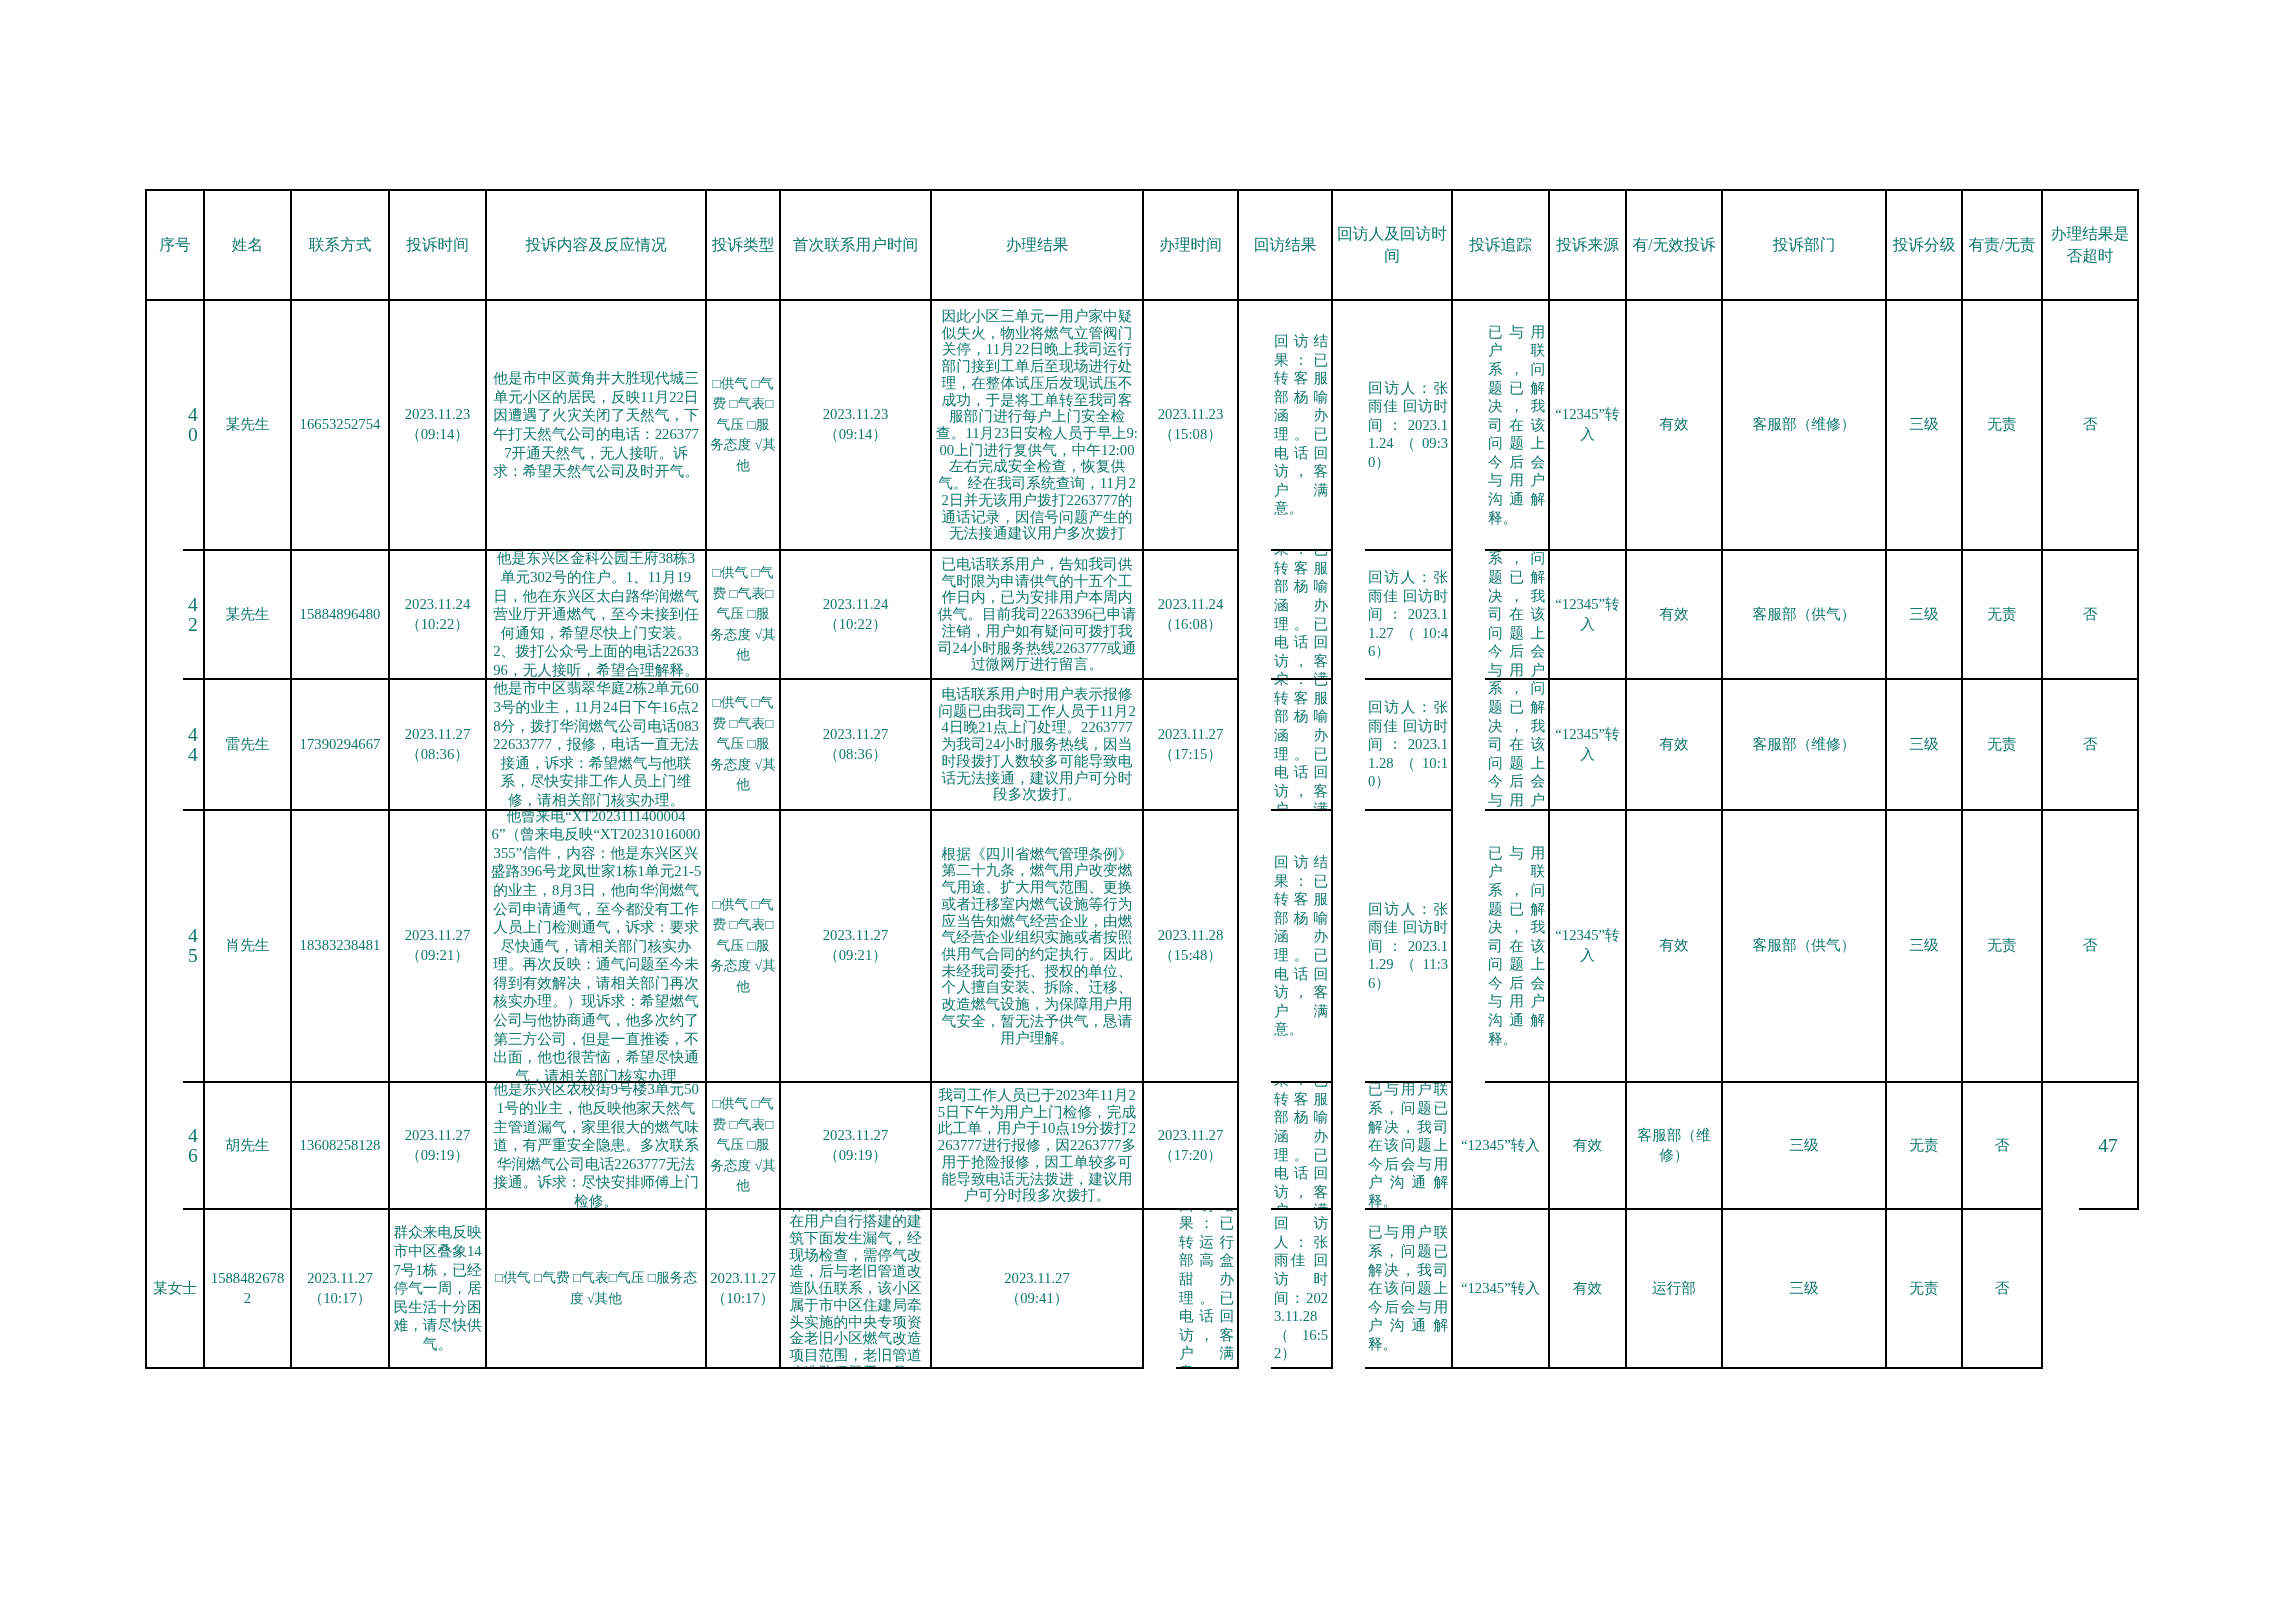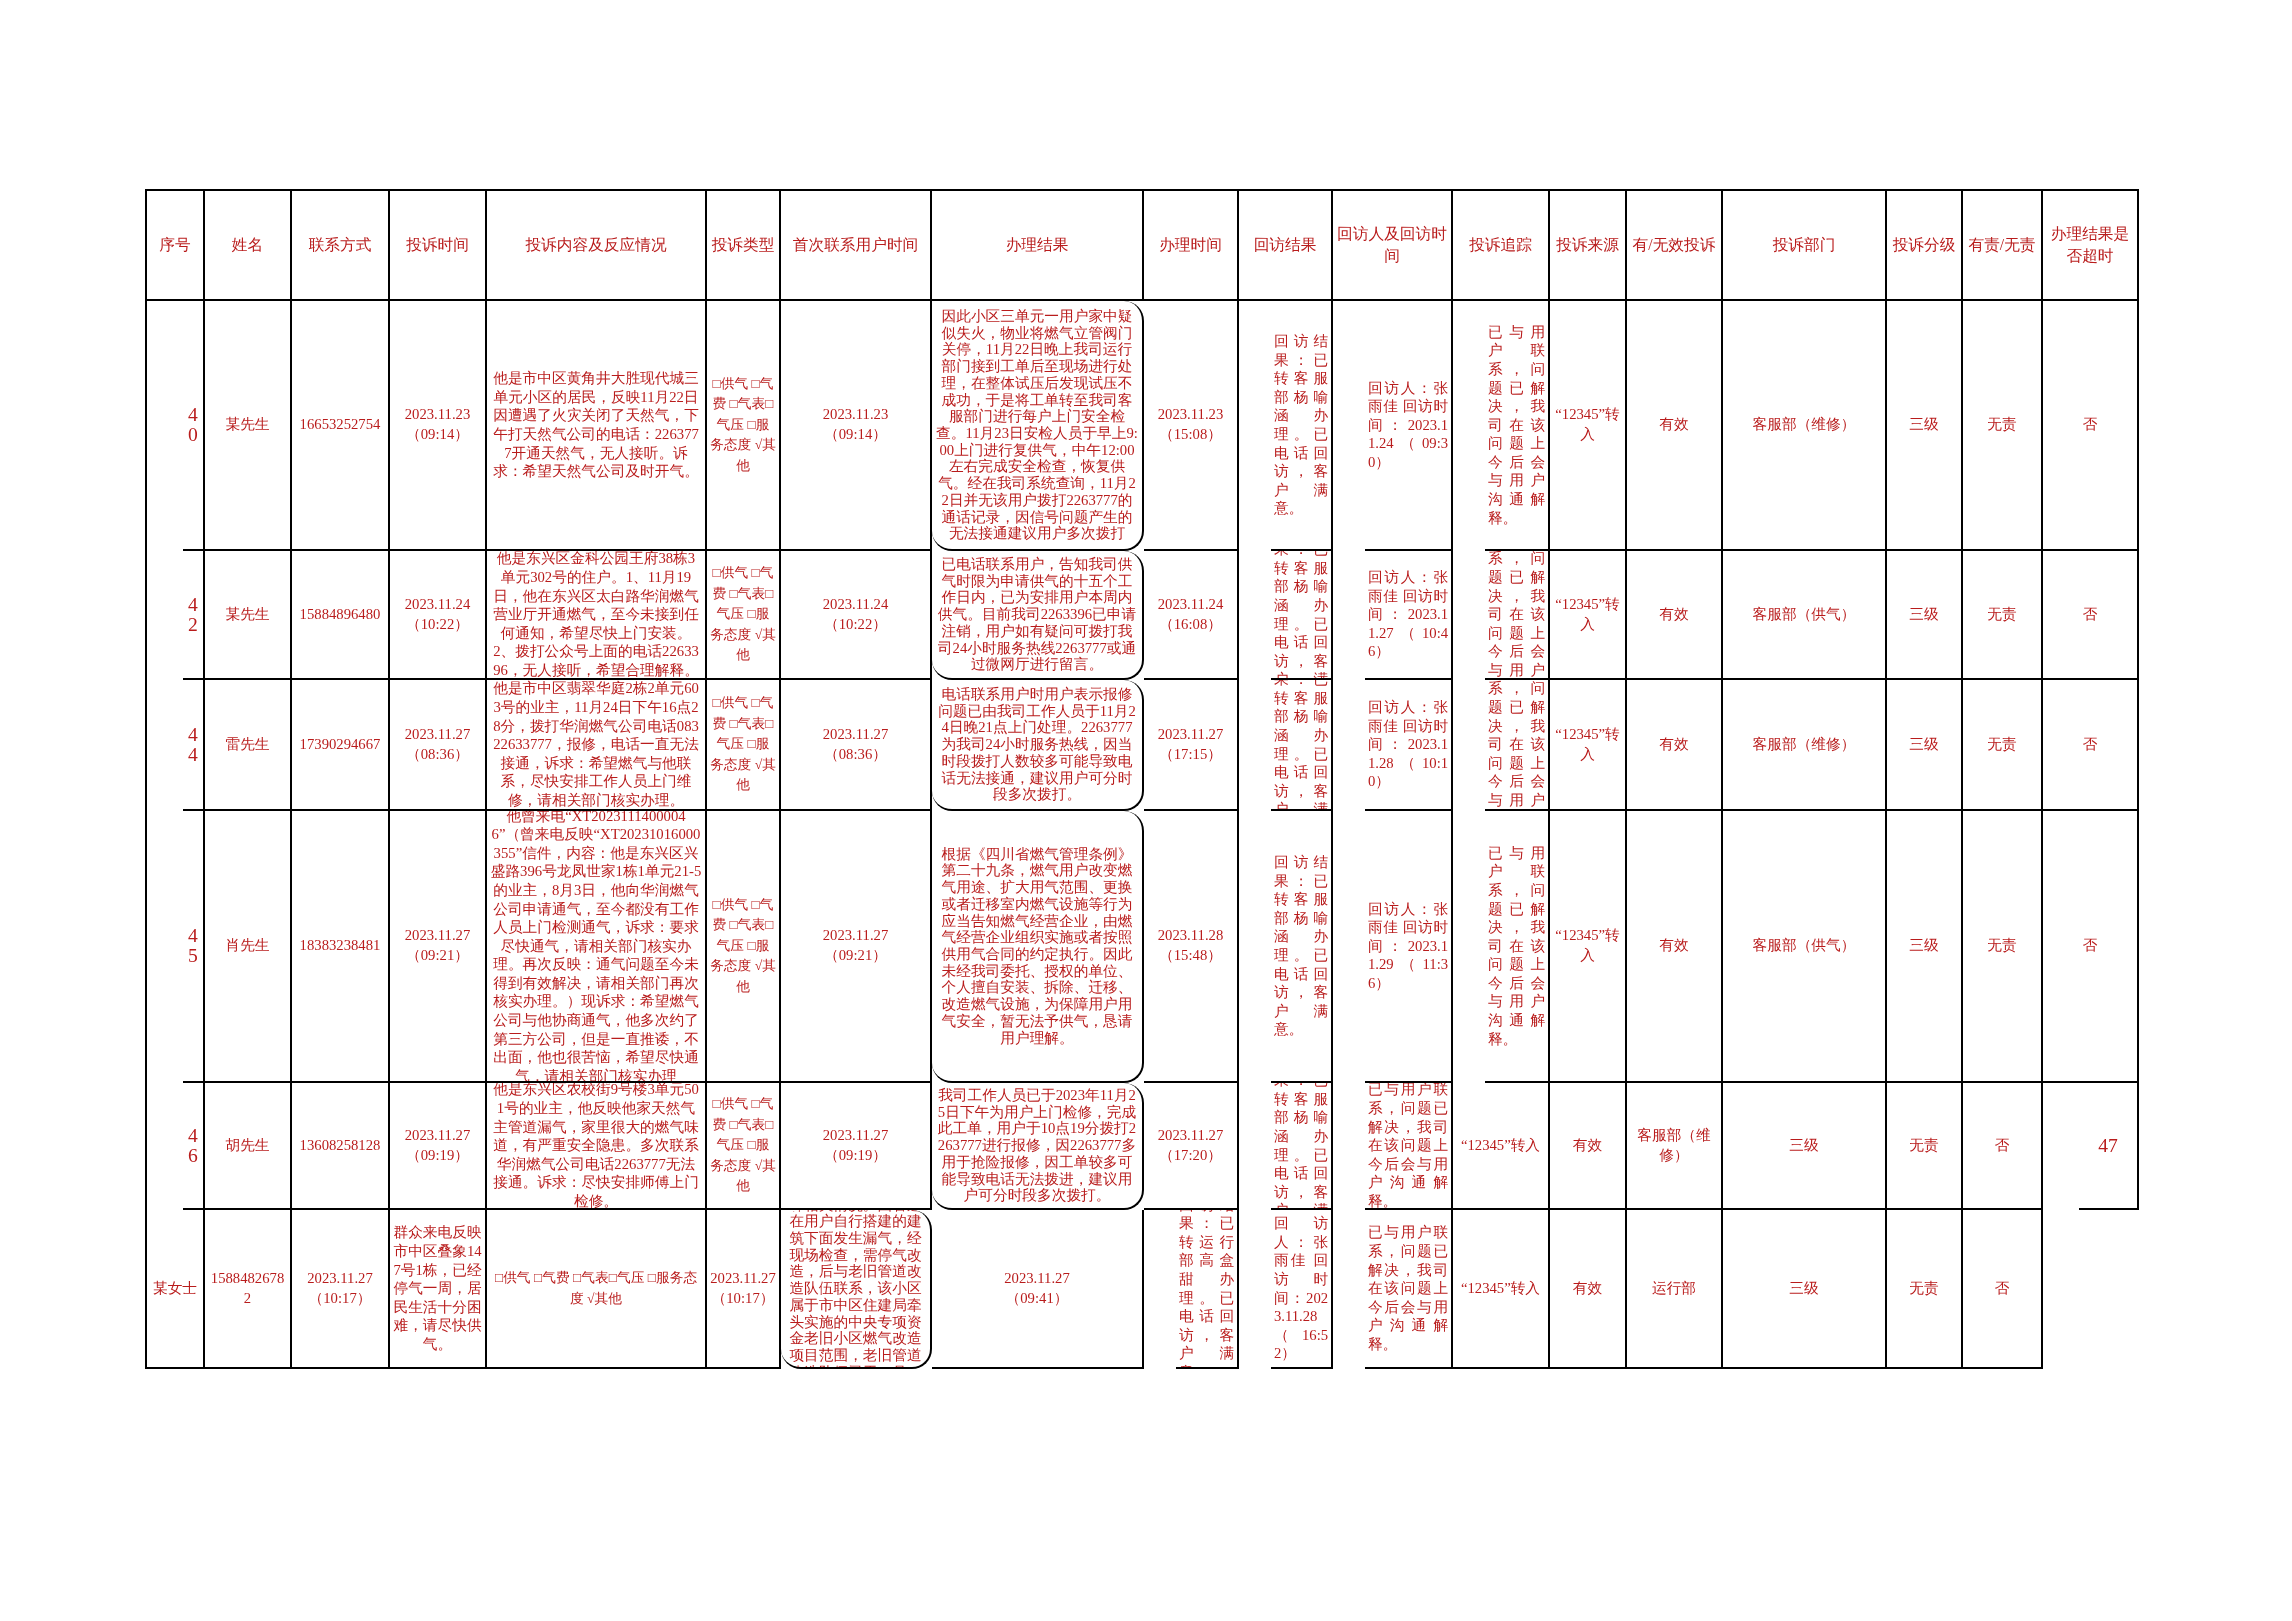--- a/index.html
+++ b/index.html
@@ -1,18 +1,18 @@
 <!DOCTYPE html>
 <html><head>
 <meta charset="utf-8">
 <style>
   html,body { margin:0; padding:0; background:#ffffff; }
   .page {
     position:relative; width:2293px; height:1617px; background:#ffffff;
-    font-family:"Liberation Serif","DejaVu Serif",serif; color:#b91c1c;
+    font-family:"Liberation Serif","DejaVu Serif",serif; color:#0f766e;
   }
   .tbl {
     position:absolute; left:145px; top:189px;
     display:grid;
     grid-template-columns:58px 87px 98px 97px 220px 74px 151px 212px 95px 94px 120px 97px 77px 96px 164px 76px 80px 96px;
     grid-template-rows:110px 250px 129px 131px 272px 127px 159px;
     border-top:2.9px solid #000; border-left:2.9px solid #000;
     background:#fff;
   }
   .cell {
@@ -21,21 +21,21 @@
     display:flex; flex-direction:column; align-items:center; justify-content:center;
     overflow:hidden; padding:1px 2.9px;
     text-align:center; font-size:14.7px; line-height:19.6px;
     word-break:break-all;
   }
   .cell:nth-child(18n) { border-right-width:2.9px; }
   .cell:nth-last-child(-n+18) { border-bottom-width:2.9px; }
   .hdr    { font-size:15.7px; line-height:21.6px; }
   .num    { font-size:19.6px;margin-left:36px; }
   .content{ font-size:14.7px; line-height:18.6px; }
-  .result { font-size:14.7px; line-height:16.7px;border-radius:20px; }
+  .result { font-size:14.7px; line-height:16.7px; }
   .type   { font-size:13.7px; line-height:20.6px; }
   .just   { align-items:stretch; text-align:justify; line-height:18.6px;margin-left:32px; }
   .dt span{ display:block; }
 </style>
 </head>
 <body>
 
 <div class="page">
   <div class="tbl" id="grid">
     <div class="cell hdr">序号</div>

